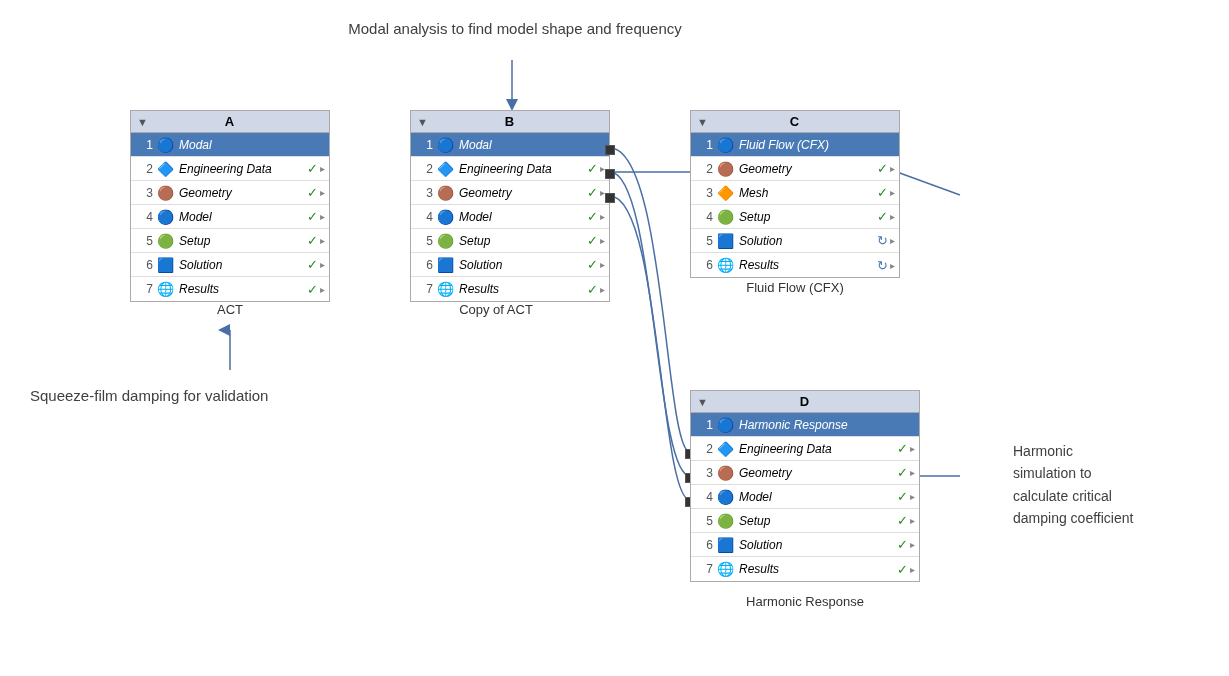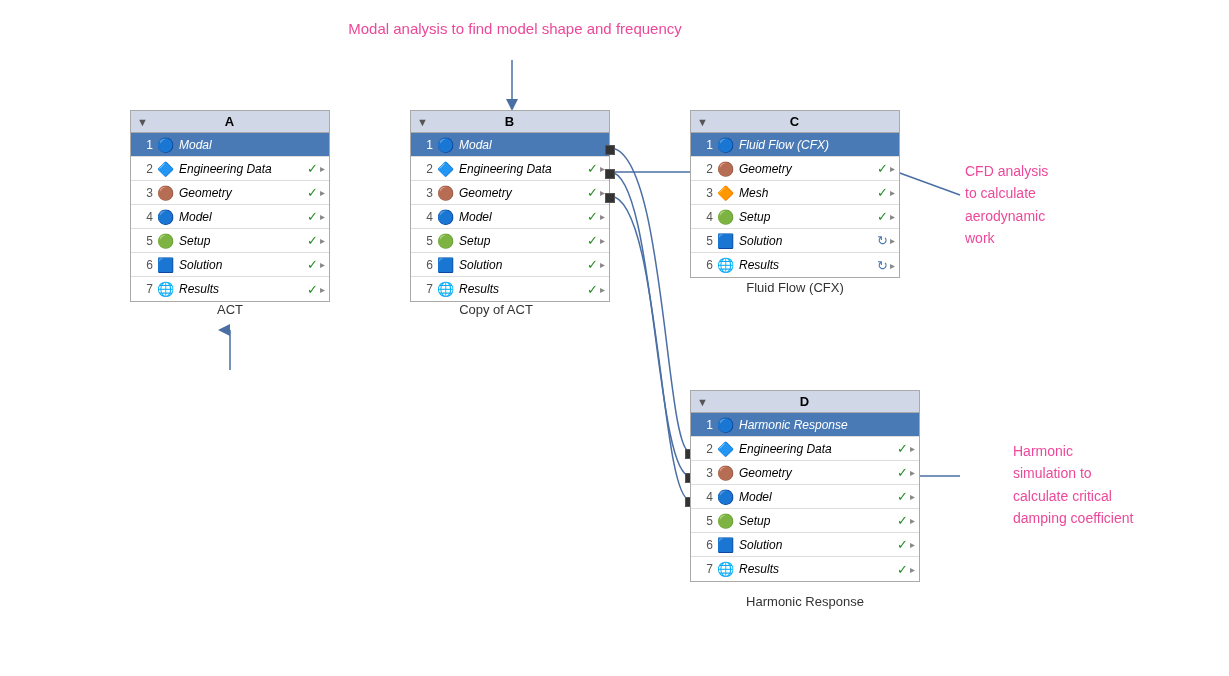--- a/index.html
+++ b/index.html
@@ -16,21 +16,21 @@
     .canvas {
       position: relative;
       width: 1229px;
       height: 676px;
     }
 
     
     .annotation {
       position: absolute;
       font-size: 14px;
-      color: #ec4899;
+      color: #404040;
       line-height: 1.5;
     }
 
     
     .system-block {
       position: absolute;
       border: 1px solid #aaa;
       background: #fff;
       width: 200px;
     }
@@ -178,24 +178,24 @@
 
     <line x1="960" y1="195" x2="897" y2="172" stroke="#4a6fa5" stroke-width="1.5" marker-end="url(#arrowhead-left)"></line>
 
     <line x1="960" y1="476" x2="897" y2="476" stroke="#4a6fa5" stroke-width="1.5" marker-end="url(#arrowhead-left)"></line>
   </svg>
 
   <div class="annotation" style="top:18px; left:290px; text-align:center; width:450px; font-size:15px;">
     <span>Modal analysis to find model shape and frequency</span>
   </div>
 
-
-  <div class="annotation" style="top:160px; left:965px; font-size:14px; line-height:1.6;">
-    CFD analysis<br>to calculate<br>aerodynamic<br>work
-  </div>
+  <div class="annotation" style="top:385px; left:30px; font-size:15px;">
+    <span>Squeeze-film damping for validation</span>
+  </div>
+
 
   <div class="annotation" style="top:440px; left:965px; font-size:14px; line-height:1.6;margin-left:48px;">
     Harmonic<br>simulation to<br>calculate critical<br>damping coefficient
   </div>
 
   <div class="system-block" style="left:130px; top:110px;">
     <div class="system-header">
       <span class="collapse-arrow">▼</span>
       <span>A</span>
       <span style="width:12px"></span>

